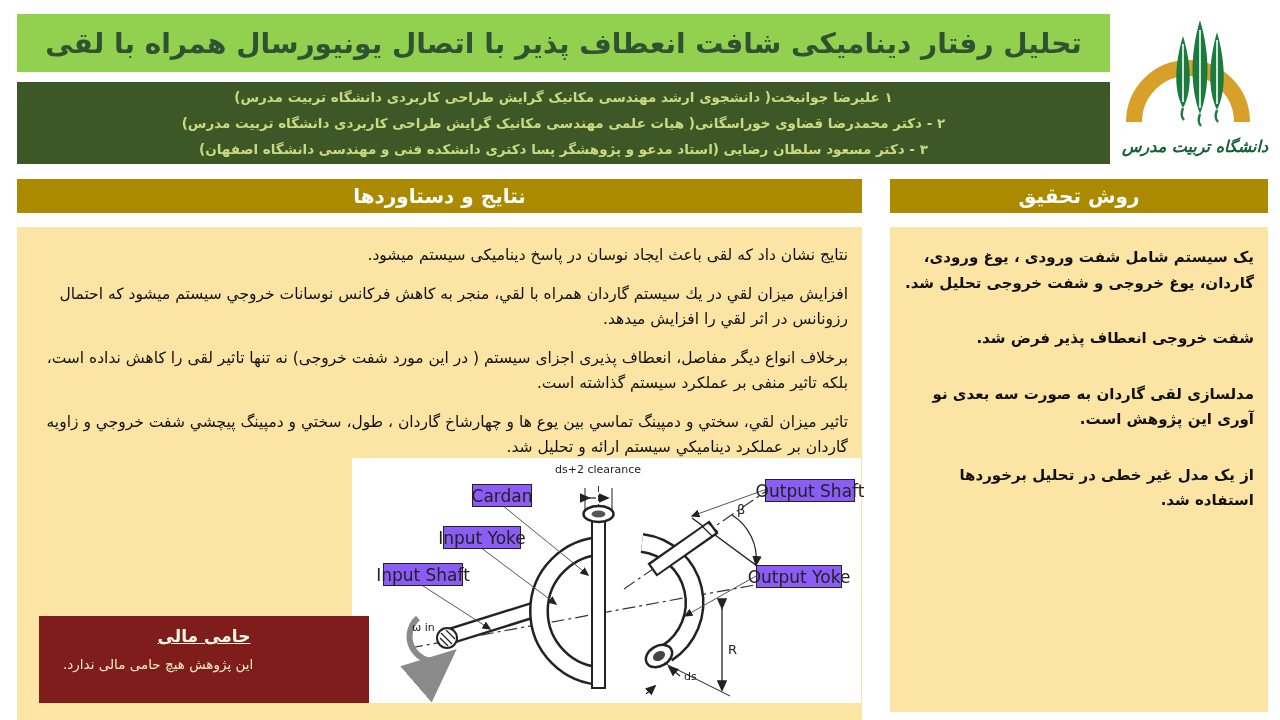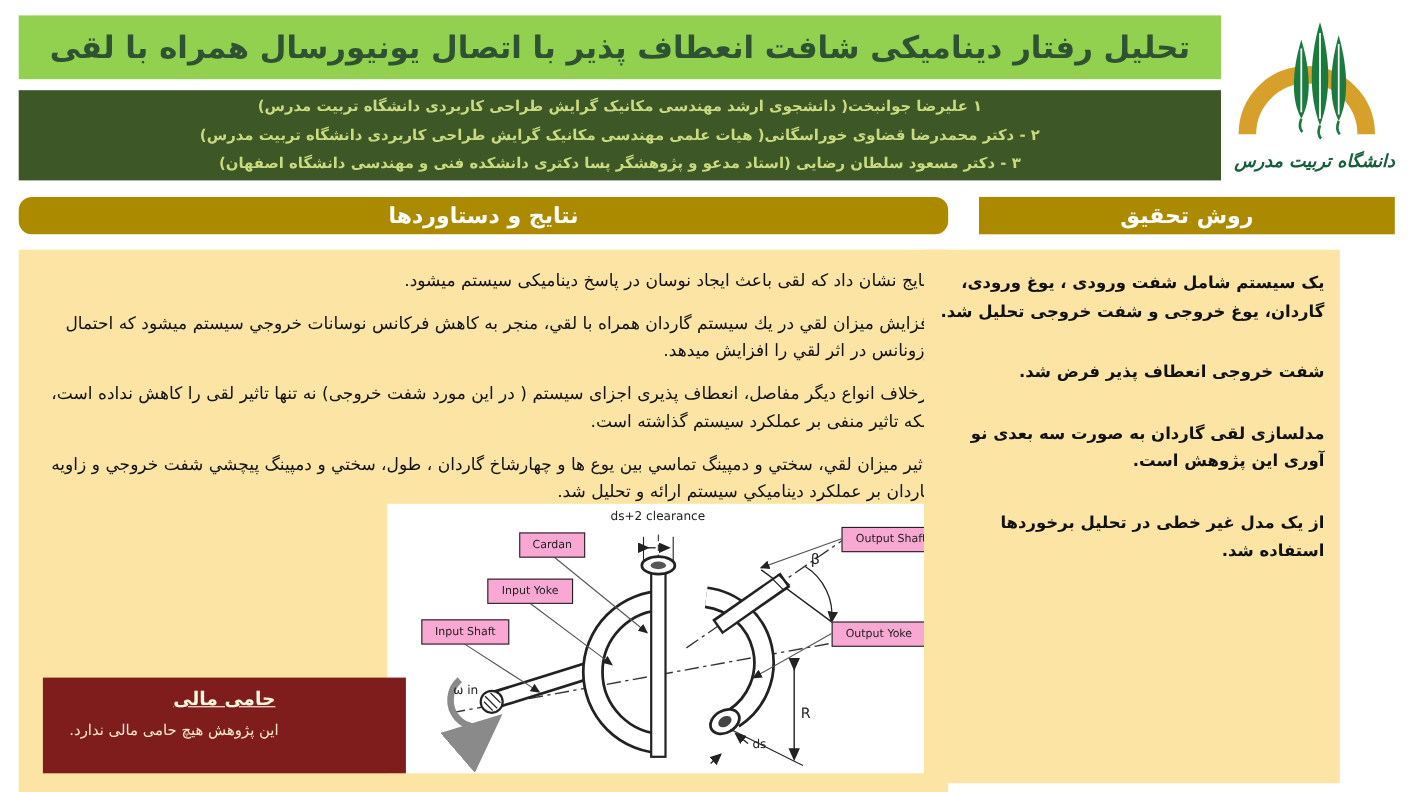--- a/index.html
+++ b/index.html
@@ -29,27 +29,27 @@
 
   
   .logo-box{left:1110px;top:0;width:170px;height:176px;background:#ffffff;
     display:flex;align-items:center;justify-content:center;}
 
   
   .sec-header{
     height:34px;background:#AC8A00;display:flex;align-items:center;justify-content:center;
   }
   .sec-header .h{color:#ffffff;font-size:20px;font-weight:bold;direction:rtl;}
-  .hdr-results{left:17px;top:179px;width:845px;border-radius:12px;}
+  .hdr-results{left:17px;top:179px;width:845px;}
   .hdr-method{left:890px;top:179px;width:378px;}
 
   
   .content-box{background:#FCE5A4;}
   .box-results{left:17px;top:227px;width:845px;height:552px;}
-  .box-method{left:840px;top:227px;width:378px;height:485px;text-decoration:underline;}
+  .box-method{left:890px;top:227px;width:378px;height:485px;text-decoration:underline;}
 
   .box-results .paras{position:absolute;top:16px;right:14px;left:14px;direction:rtl;text-align:right;}
   .box-results p{margin:0 0 13px 0;font-size:15.5px;line-height:1.65;color:#111111;}
 
   .box-method .paras{position:absolute;top:18px;right:14px;left:12px;direction:rtl;text-align:right;}
   .box-method p{margin:0 0 30px 0;font-size:15px;font-weight:bold;line-height:1.7;color:#111111;}
 
   
   .sponsor-box{
     left:2px;top:389px;width:330px;height:87px;background:#7f1d1d;direction:rtl;margin-left:20px;
@@ -57,22 +57,22 @@
   .sponsor-box .sh{
     margin-top:10px;text-align:center;color:#FFF8E0;font-size:17px;font-weight:bold;text-decoration:underline;
   }
   .sponsor-box .st{
     margin-top:10px;padding:0 24px;text-align:left;color:#F7ECC4;font-size:13.5px;
   }
 
   
   .diagram-box{left:335px;top:231px;width:509px;height:245px;background:#ffffff;}
   .dlabel{
-    position:absolute;background:#f9a8d4;border:1.5px solid #222;color:#222;
-    font-size:10px;display:flex;align-items:center;justify-content:center;white-space:nowrap;text-align:center;
+    position:absolute;background:#8b5cf6;border:1.5px solid #222;color:#222;
+    font-size:17px;display:flex;align-items:center;justify-content:center;white-space:nowrap;text-align:center;
   }
   .dtext{position:absolute;color:#222;font-size:11px;white-space:nowrap;}
   .dtext.big{font-size:13px;}
 </style>
 </head>
 <body>
 
 <div class="abs title-bar">
   <div class="t">تحلیل رفتار دینامیکی شافت انعطاف پذیر با اتصال یونیورسال همراه با لقی</div>
 </div>

